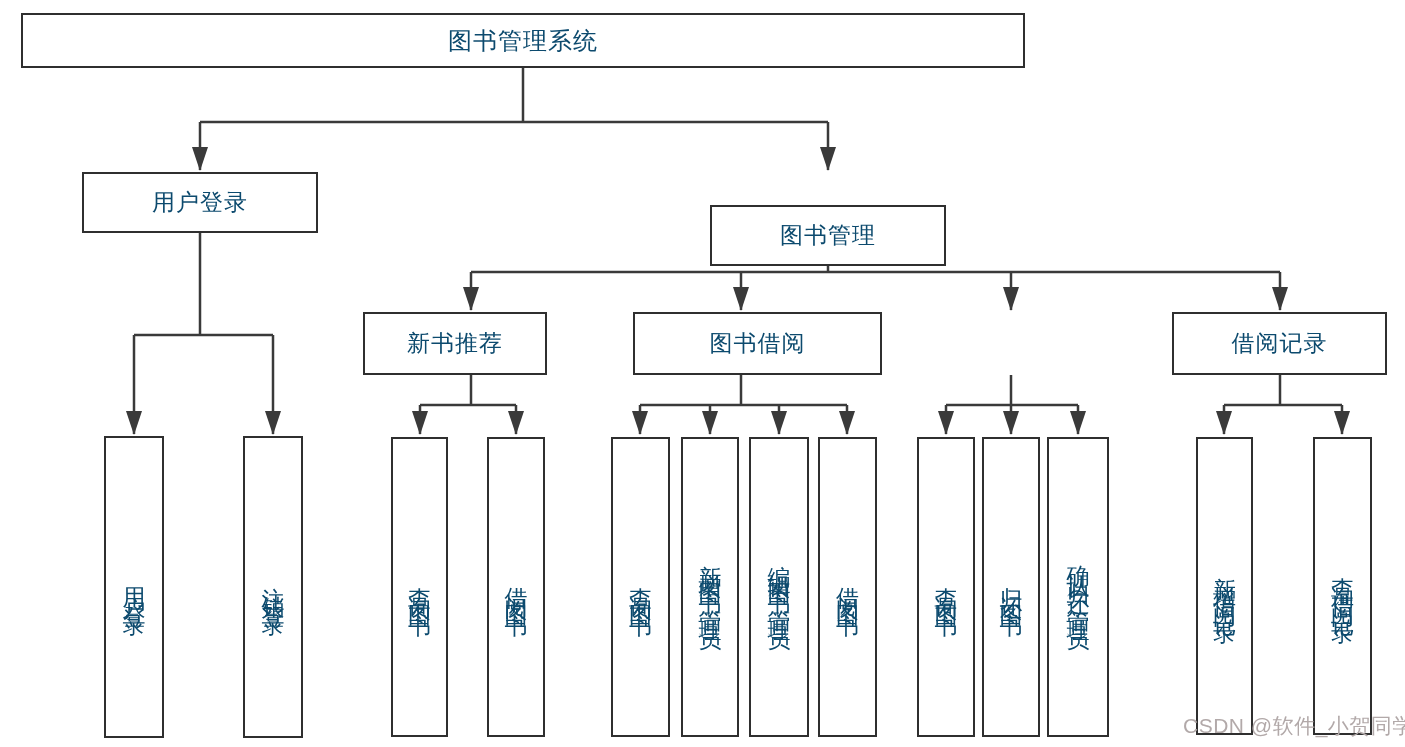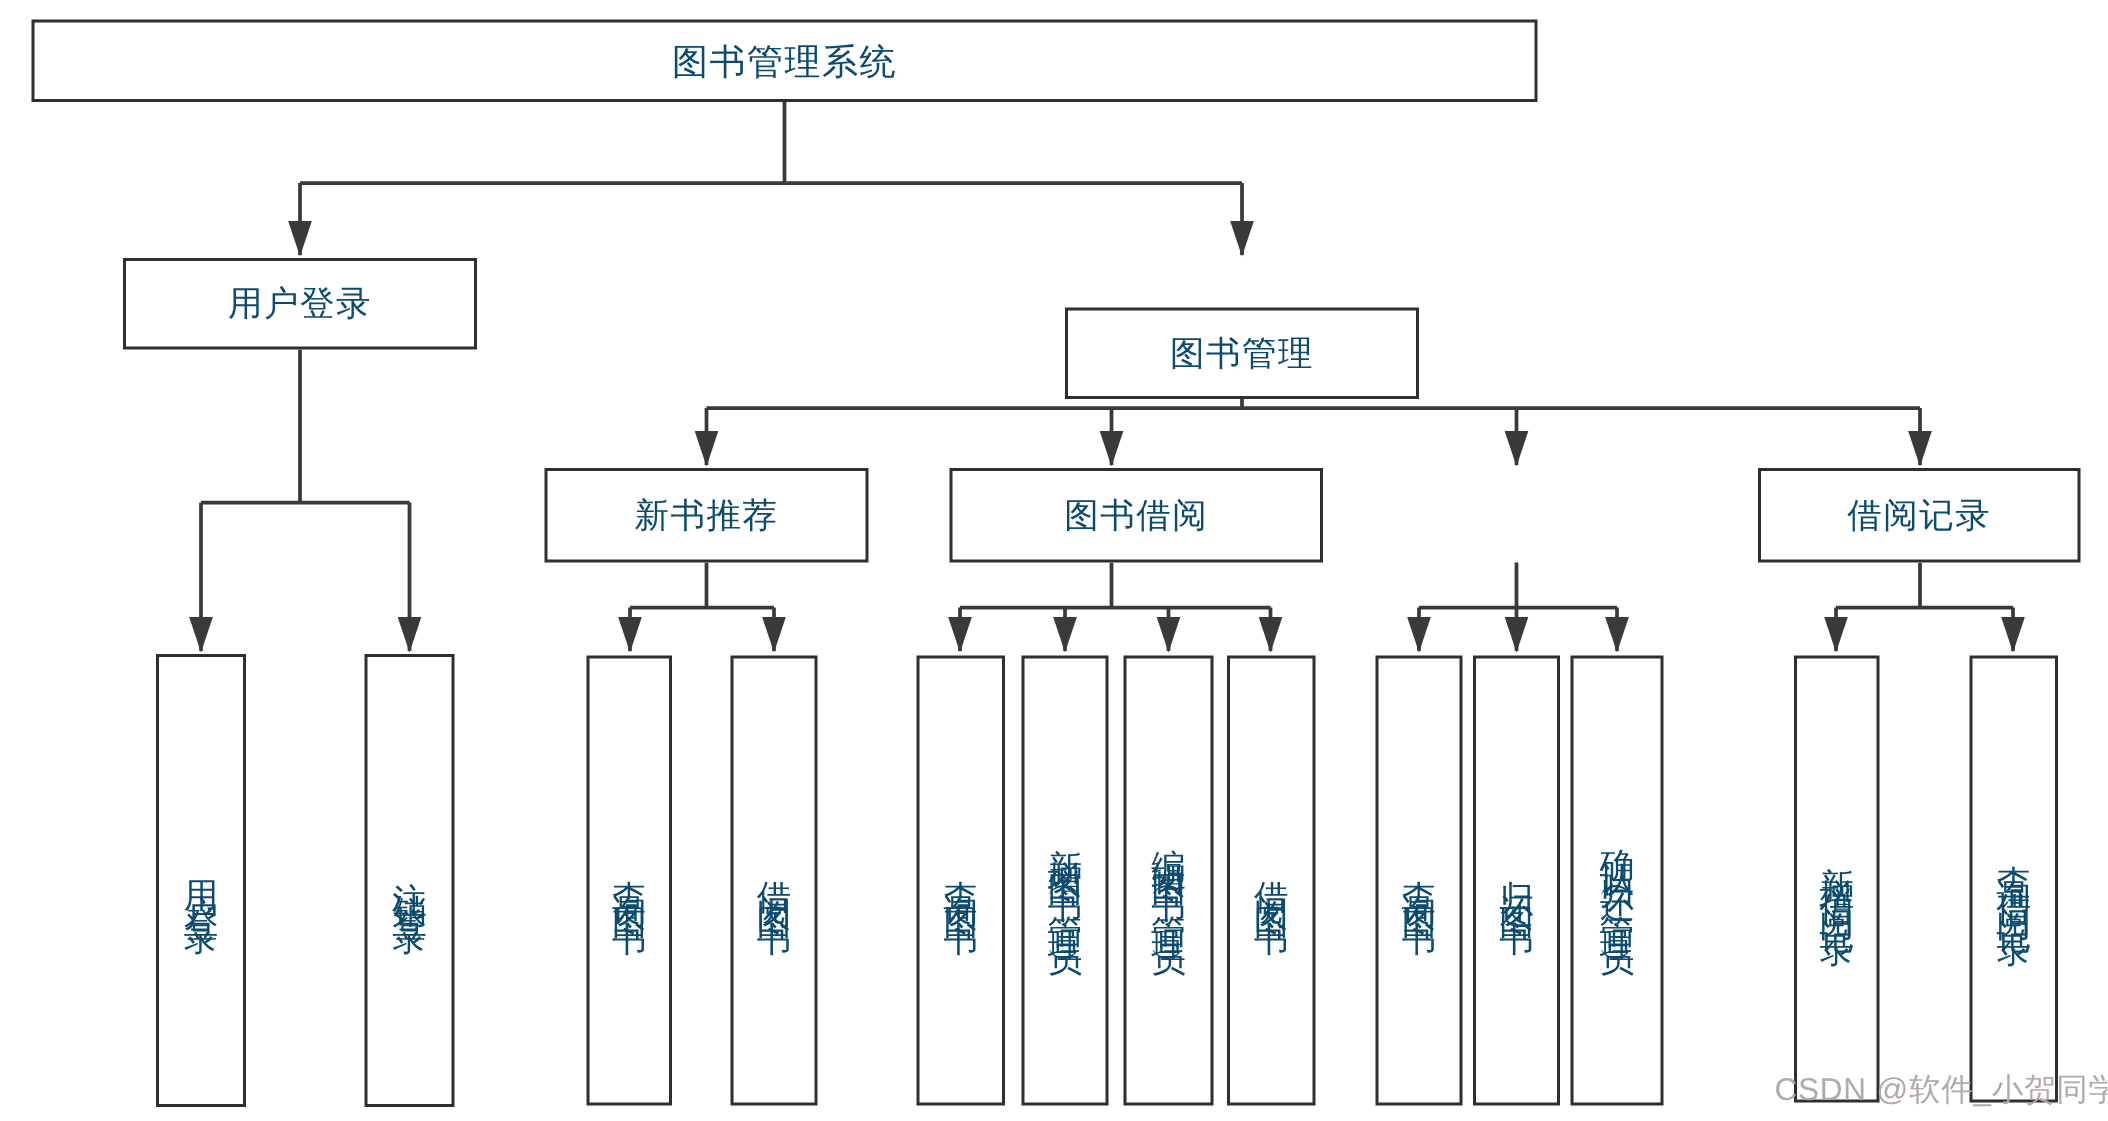--- a/index.html
+++ b/index.html
@@ -72,21 +72,21 @@
     <span>图书管理系统</span>
   </div>
 
   <div class="node h" style="left:82px;top:172px;width:236px;height:61px;">
     <span>用户登录</span>
   </div>
   <div class="node h" style="left:710px;top:172px;width:236px;height:61px;margin-top:33px;">
     <span>图书管理</span>
   </div>
 
-  <div class="node h" style="left:363px;top:312px;width:216px;height:63px;">
+  <div class="node h" style="left:363px;top:312px;width:184px;height:63px;">
     <span>新书推荐</span>
   </div>
   <div class="node h" style="left:633px;top:312px;width:249px;height:63px;">
     <span>图书借阅</span>
   </div>
   <div class="node h" style="left:1172px;top:312px;width:215px;height:63px;">
     <span>借阅记录</span>
   </div>
 
   <div class="node v" style="left:104px;top:436px;width:60px;height:302px;">

